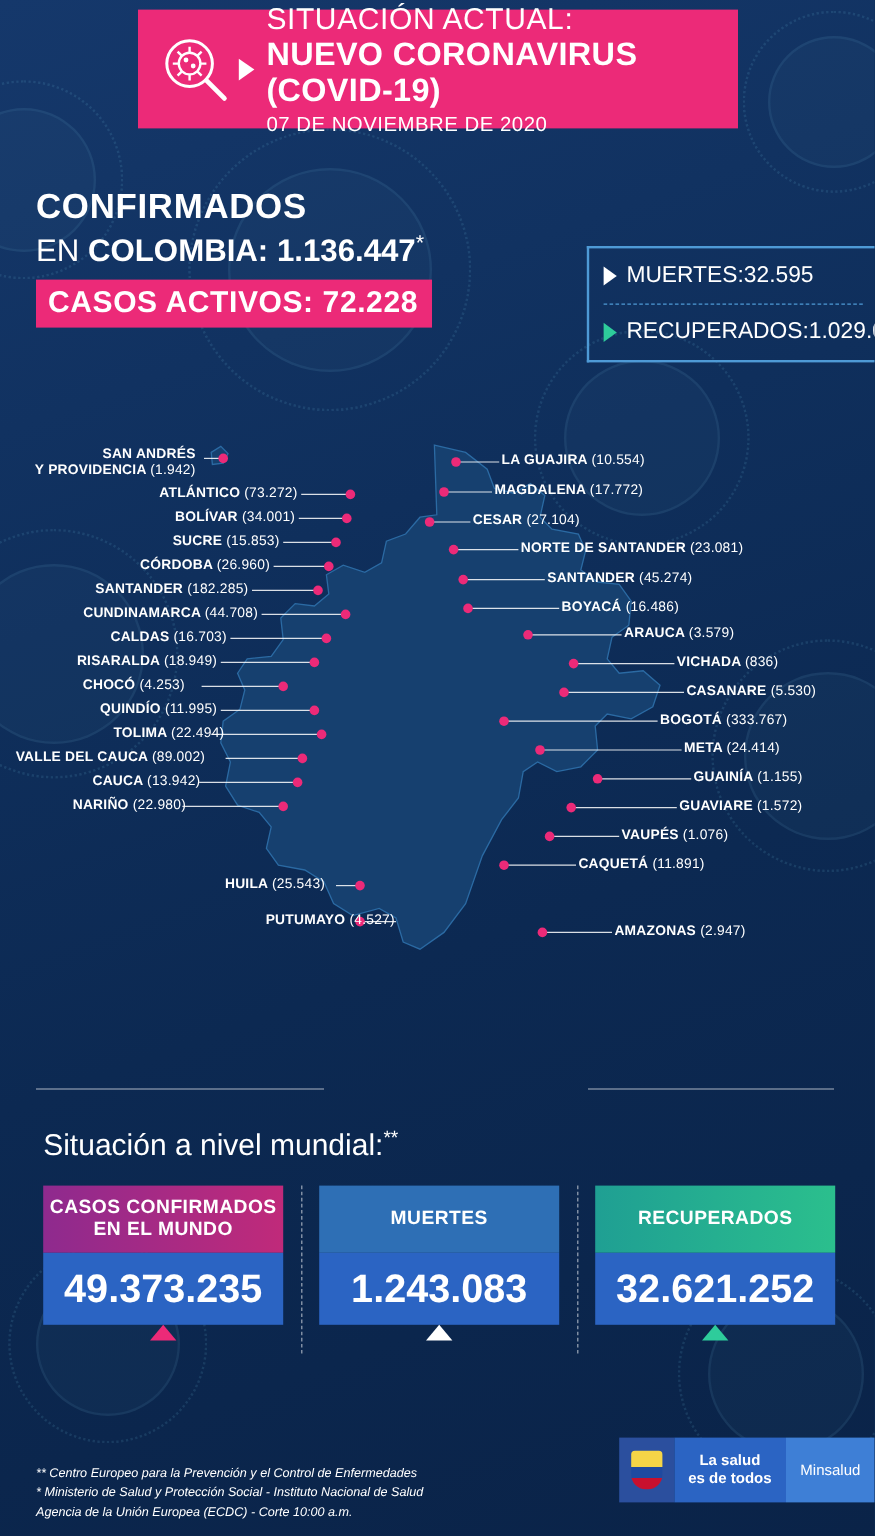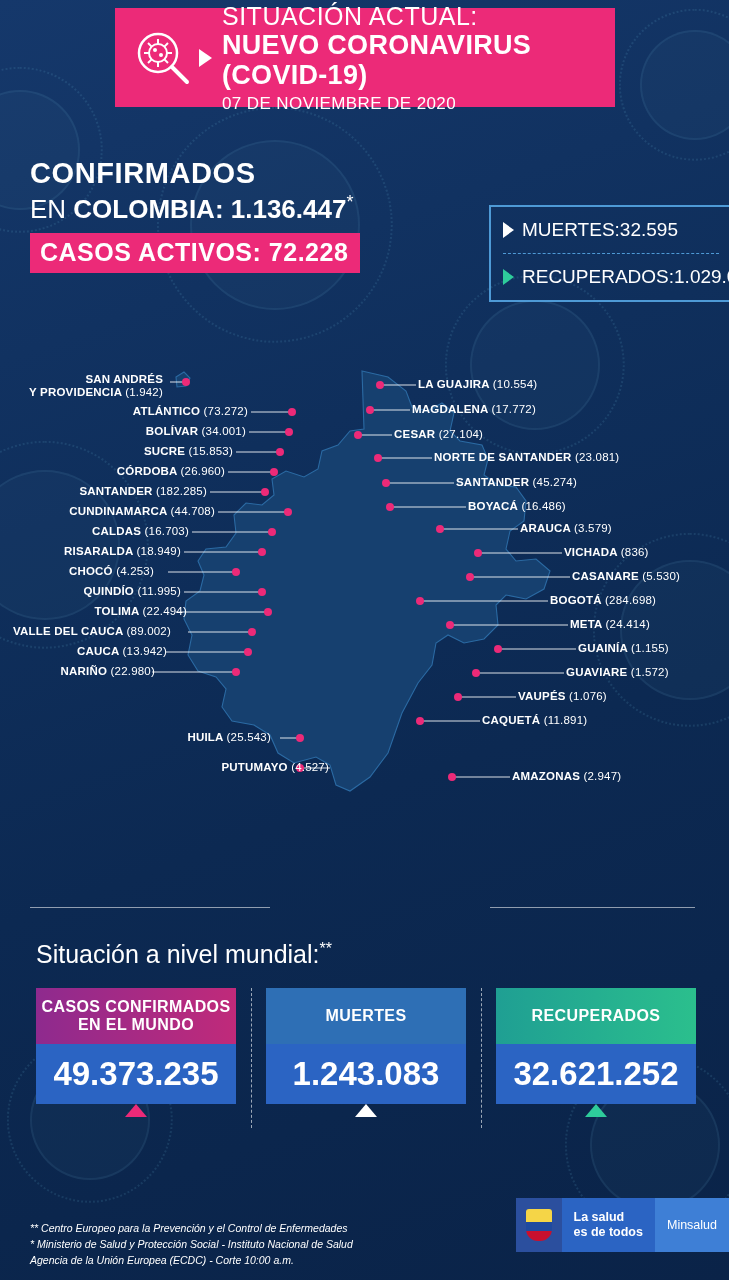--- a/index.html
+++ b/index.html
@@ -142,21 +142,21 @@
   .card .caret {
     position: absolute; left: 50%; bottom: -13px; transform: translateX(-50%);
     width: 0; height: 0; border-bottom: 13px solid #fff;
     border-left: 11px solid transparent; border-right: 11px solid transparent;
   }
   .card .caret.pink { border-bottom-color: #ec2a78; }
   .card .caret.green { border-bottom-color: #2ecc9b; }
   .dashed-sep { position: absolute; top: 988px; width: 1px; height: 140px; border-left: 1px dashed rgba(255,255,255,.6); }
   
   .footnotes { position: absolute; left: 30px; top: 1213px; color: #ffffff; font-size: 10.5px; font-style: italic; line-height: 1.5; }
-  .logo-box { position: absolute; right: 0; top: 1198px; height: 54px; display: flex; }
+  .logo-box { position: absolute; right: 0; top: 1198px; height: 54px; display: flex; text-align: center; }
   .logo-flag { width: 46px; background: #2b4f9e; display:flex; align-items:center; justify-content:center;}
   .logo-text { background: #2b64c3; color: #fff; font-size: 12.5px; font-weight: bold; display: flex; align-items: center; padding: 0 12px; line-height: 1.2;}
   .logo-min { background: #3e7fd6; color: #fff; font-size: 12.5px; display: flex; align-items: center; padding: 12px 12px; }
   .shield { width: 26px; height: 32px; background: linear-gradient(#f5d547 0 42%, #1f4aa0 42% 70%, #c8102e 70% 100%); border-radius: 3px 3px 12px 12px; }
 </style>
 </head>
 <body>
 
 <div id="page">
 
@@ -328,21 +328,21 @@
 
     <div class="dept" style="left:418px;top:23px;"><span>LA GUAJIRA</span> <span class="num">(10.554)</span></div>
     <div class="dept" style="left:412px;top:48px;"><span>MAGDALENA</span> <span class="num">(17.772)</span></div>
     <div class="dept" style="left:394px;top:73px;"><span>CESAR</span> <span class="num">(27.104)</span></div>
     <div class="dept" style="left:434px;top:96px;"><span>NORTE DE SANTANDER</span> <span class="num">(23.081)</span></div>
     <div class="dept" style="left:456px;top:121px;"><span>SANTANDER</span> <span class="num">(45.274)</span></div>
     <div class="dept" style="left:468px;top:145px;"><span>BOYACÁ</span> <span class="num">(16.486)</span></div>
     <div class="dept" style="left:520px;top:167px;"><span>ARAUCA</span> <span class="num">(3.579)</span></div>
     <div class="dept" style="left:564px;top:191px;"><span>VICHADA</span> <span class="num">(836)</span></div>
     <div class="dept" style="left:572px;top:215px;"><span>CASANARE</span> <span class="num">(5.530)</span></div>
-    <div class="dept" style="left:550px;top:239px;"><span>BOGOTÁ</span> <span class="num">(284.698)</span></div>
+    <div class="dept" style="left:550px;top:239px;"><span>BOGOTÁ</span> <span class="num">(333.767)</span></div>
     <div class="dept" style="left:570px;top:263px;"><span>META</span> <span class="num">(24.414)</span></div>
     <div class="dept" style="left:578px;top:287px;"><span>GUAINÍA</span> <span class="num">(1.155)</span></div>
     <div class="dept" style="left:566px;top:311px;"><span>GUAVIARE</span> <span class="num">(1.572)</span></div>
     <div class="dept" style="left:518px;top:335px;"><span>VAUPÉS</span> <span class="num">(1.076)</span></div>
     <div class="dept" style="left:482px;top:359px;"><span>CAQUETÁ</span> <span class="num">(11.891)</span></div>
     <div class="dept" style="left:512px;top:415px;"><span>AMAZONAS</span> <span class="num">(2.947)</span></div>
   </div>
 
   <div class="divider" style="left:30px;width:240px;"></div>
   <div class="divider" style="left:490px;width:205px;"></div>

